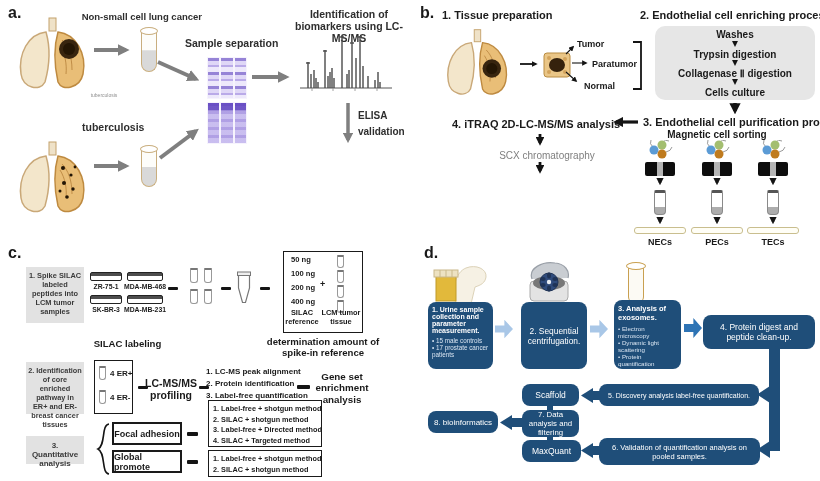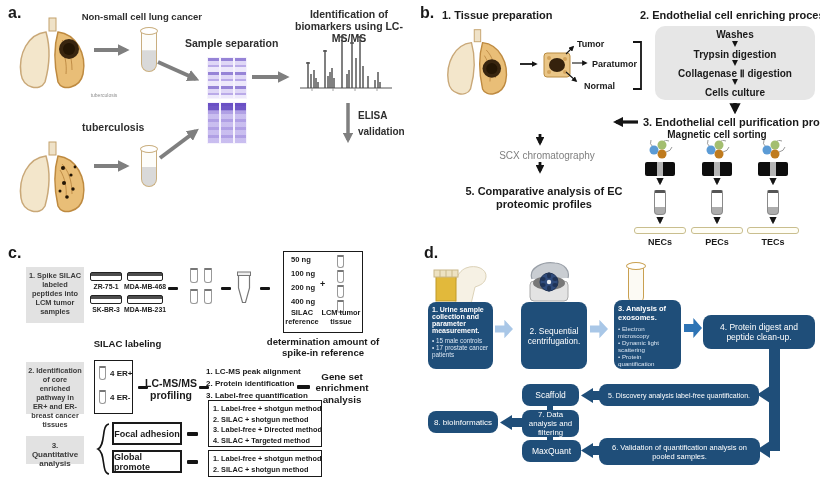--- a/index.html
+++ b/index.html
@@ -211,22 +211,22 @@
   <div class="btube" style="left:654px;top:190px;width:12px;height:25px;"></div>
   <div class="btube" style="left:711px;top:190px;width:12px;height:25px;"></div>
   <div class="btube" style="left:767px;top:190px;width:12px;height:25px;"></div>
   <div class="bdish" style="left:634px;top:227px;width:52px;height:7px;"></div>
   <div class="bdish" style="left:691px;top:227px;width:52px;height:7px;"></div>
   <div class="bdish" style="left:747px;top:227px;width:52px;height:7px;"></div>
   <div class="t b c" style="left:634px;top:237px;width:52px;font-size:9px;">NECs</div>
   <div class="t b c" style="left:691px;top:237px;width:52px;font-size:9px;">PECs</div>
   <div class="t b c" style="left:747px;top:237px;width:52px;font-size:9px;">TECs</div>
 
+  <div class="t b" style="left:452px;top:118px;font-size:11px;">4. iTRAQ 2D-LC-MS/MS analysis</div>
   <div class="t c" style="left:494px;top:150px;width:106px;font-size:10px;color:#7f7f7f;">SCX chromatography</div>
-  <div class="t b wrap c" style="left:455px;top:185px;width:178px;font-size:11px;">5. Comparative analysis of EC proteomic profiles</div>
 
   <svg class="svglayer" style="left:410px;top:0;" width="410" height="245" viewBox="410 0 410 245">
     <defs>
       <marker id="mb" viewBox="0 0 10 10" refX="7" refY="5" markerWidth="3.2" markerHeight="3.2" orient="auto">
         <path d="M0 0 L10 5 L0 10 z" fill="#141414"></path>
       </marker>
       <marker id="mbs" viewBox="0 0 10 10" refX="7" refY="5" markerWidth="5" markerHeight="5" orient="auto">
         <path d="M0 0 L10 5 L0 10 z" fill="#141414"></path>
       </marker>
     </defs>

